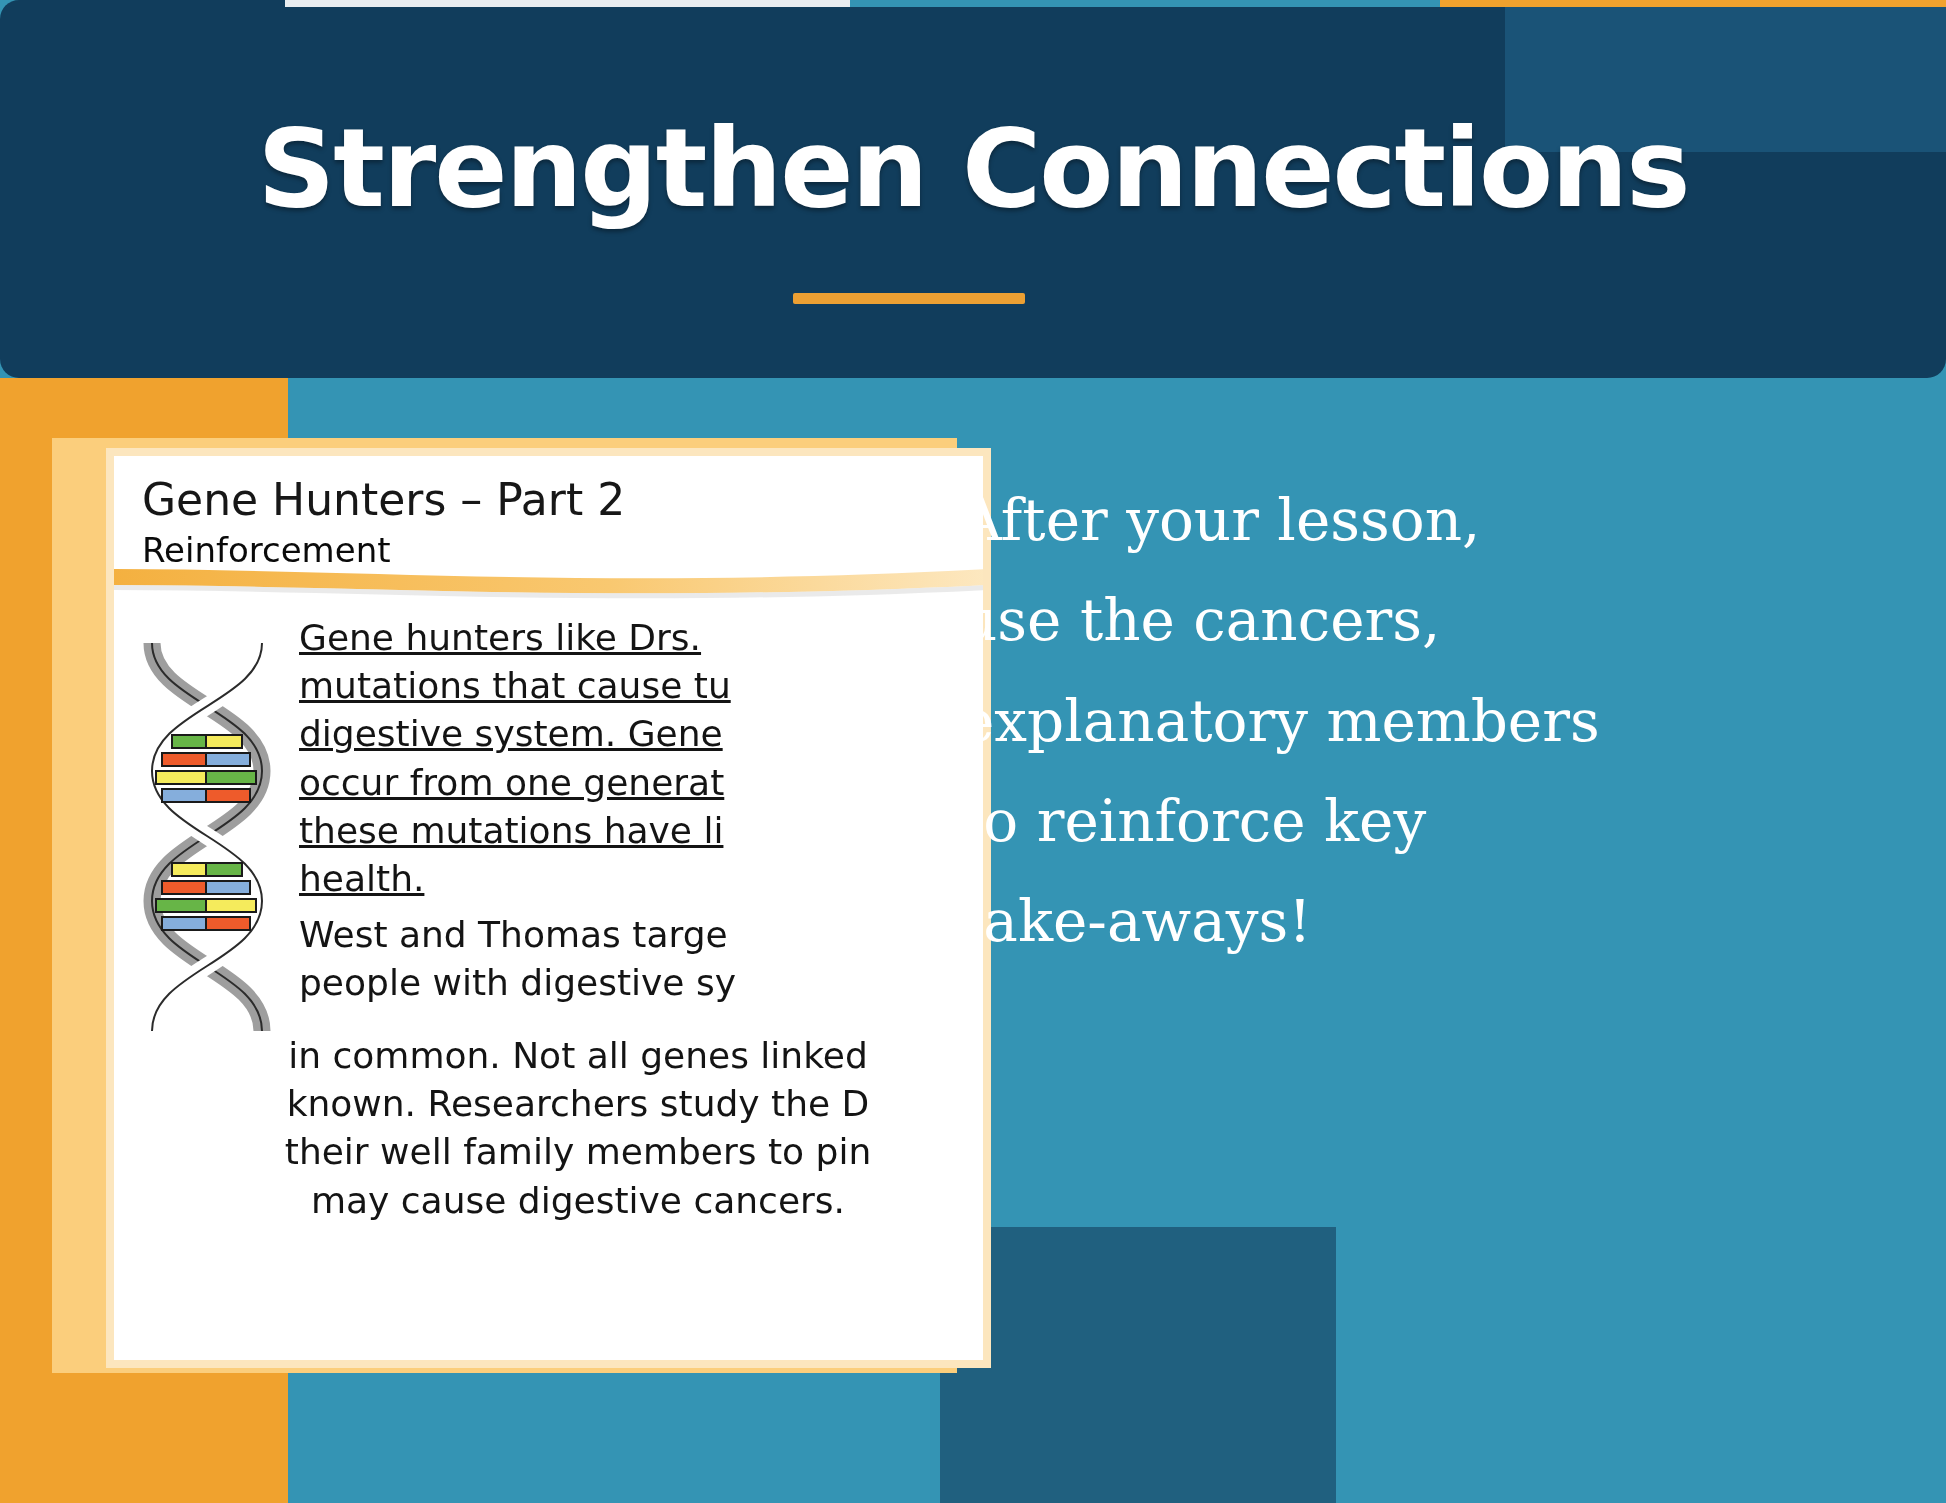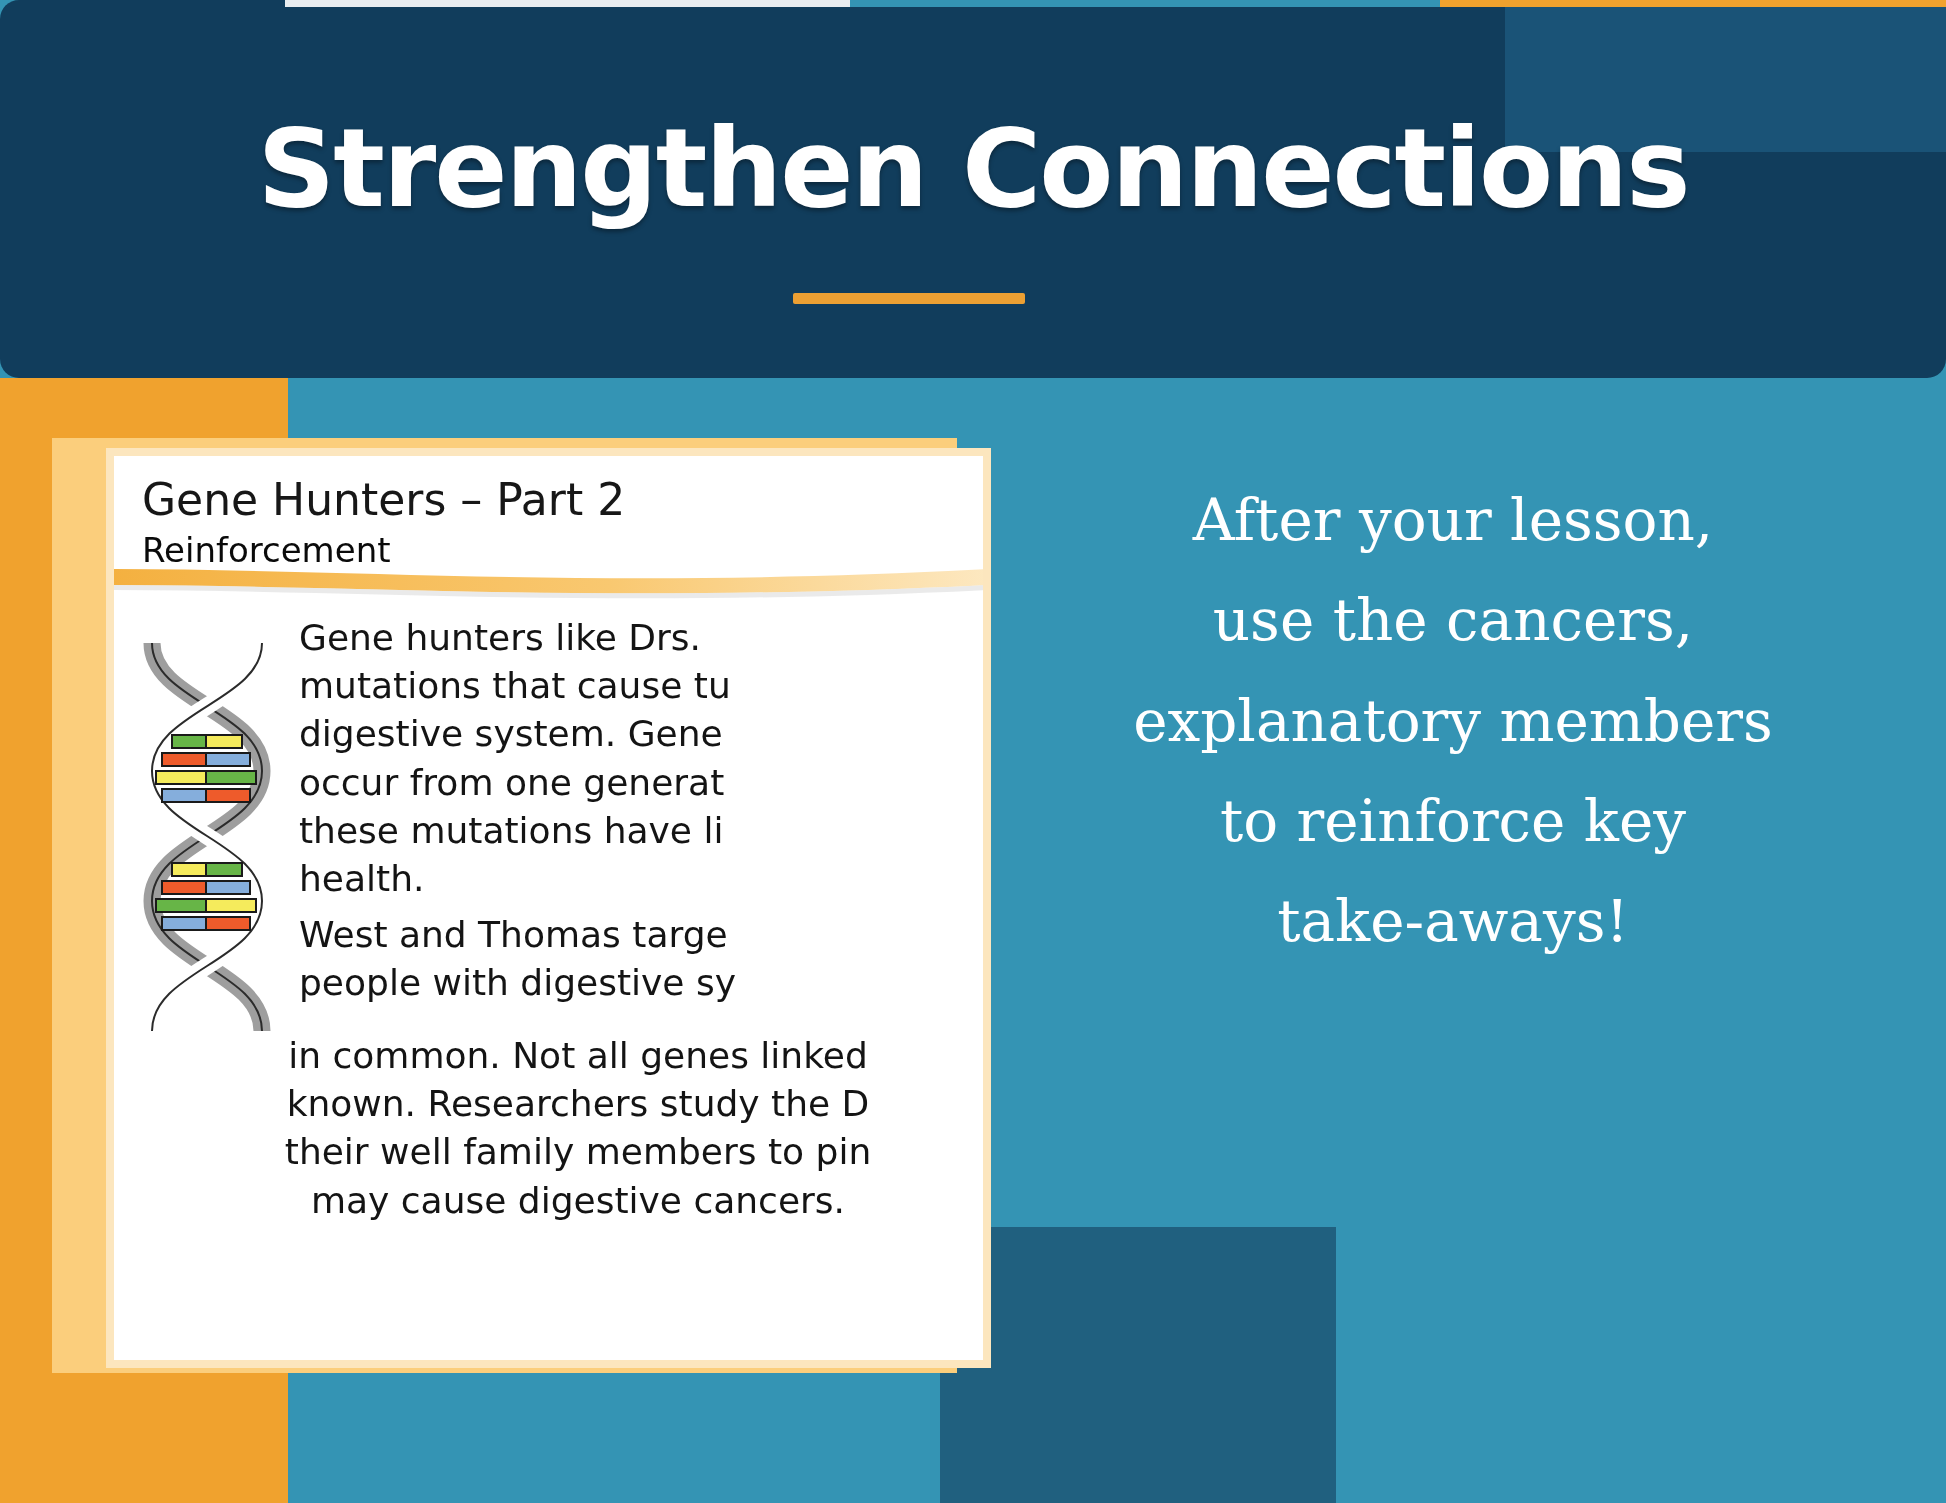--- a/index.html
+++ b/index.html
@@ -66,39 +66,40 @@
     position:absolute;left:-10px;top:105px;width:920px;height:40px;overflow:hidden;
   }
   .swoosh svg{display:block;}
 
   .dna{position:absolute;left:20px;top:175px;width:145px;height:420px;}
   .art-body{
     position:absolute;left:185px;top:158px;width:720px;
     font-family:"DejaVu Sans",sans-serif;
     font-size:36px;line-height:1.34;color:#141414;
     white-space:pre;
+    text-decoration:underline;
   }
   .art-body2{
     position:absolute;left:185px;top:455px;width:720px;
     font-family:"DejaVu Sans",sans-serif;
     font-size:36px;line-height:1.34;color:#141414;
     white-space:pre;
   }
   .art-body3{
     position:absolute;left:14px;top:576px;width:900px;
     font-family:"DejaVu Sans",sans-serif;
     font-size:36px;line-height:1.34;color:#141414;
     white-space:pre;
     text-align:center;
   }
 
   
   .caption{
     position:absolute;left:960px;top:470px;width:986px;
-    text-align:center;color:#FFFFFF;
+    color:#FFFFFF;
     font-family:"DejaVu Serif",serif;
     font-size:58px;line-height:1.73;font-weight:normal;
   }
   .caption div{white-space:nowrap;}
 </style>
 </head>
 <body>
 
 <div class="slide">
 

